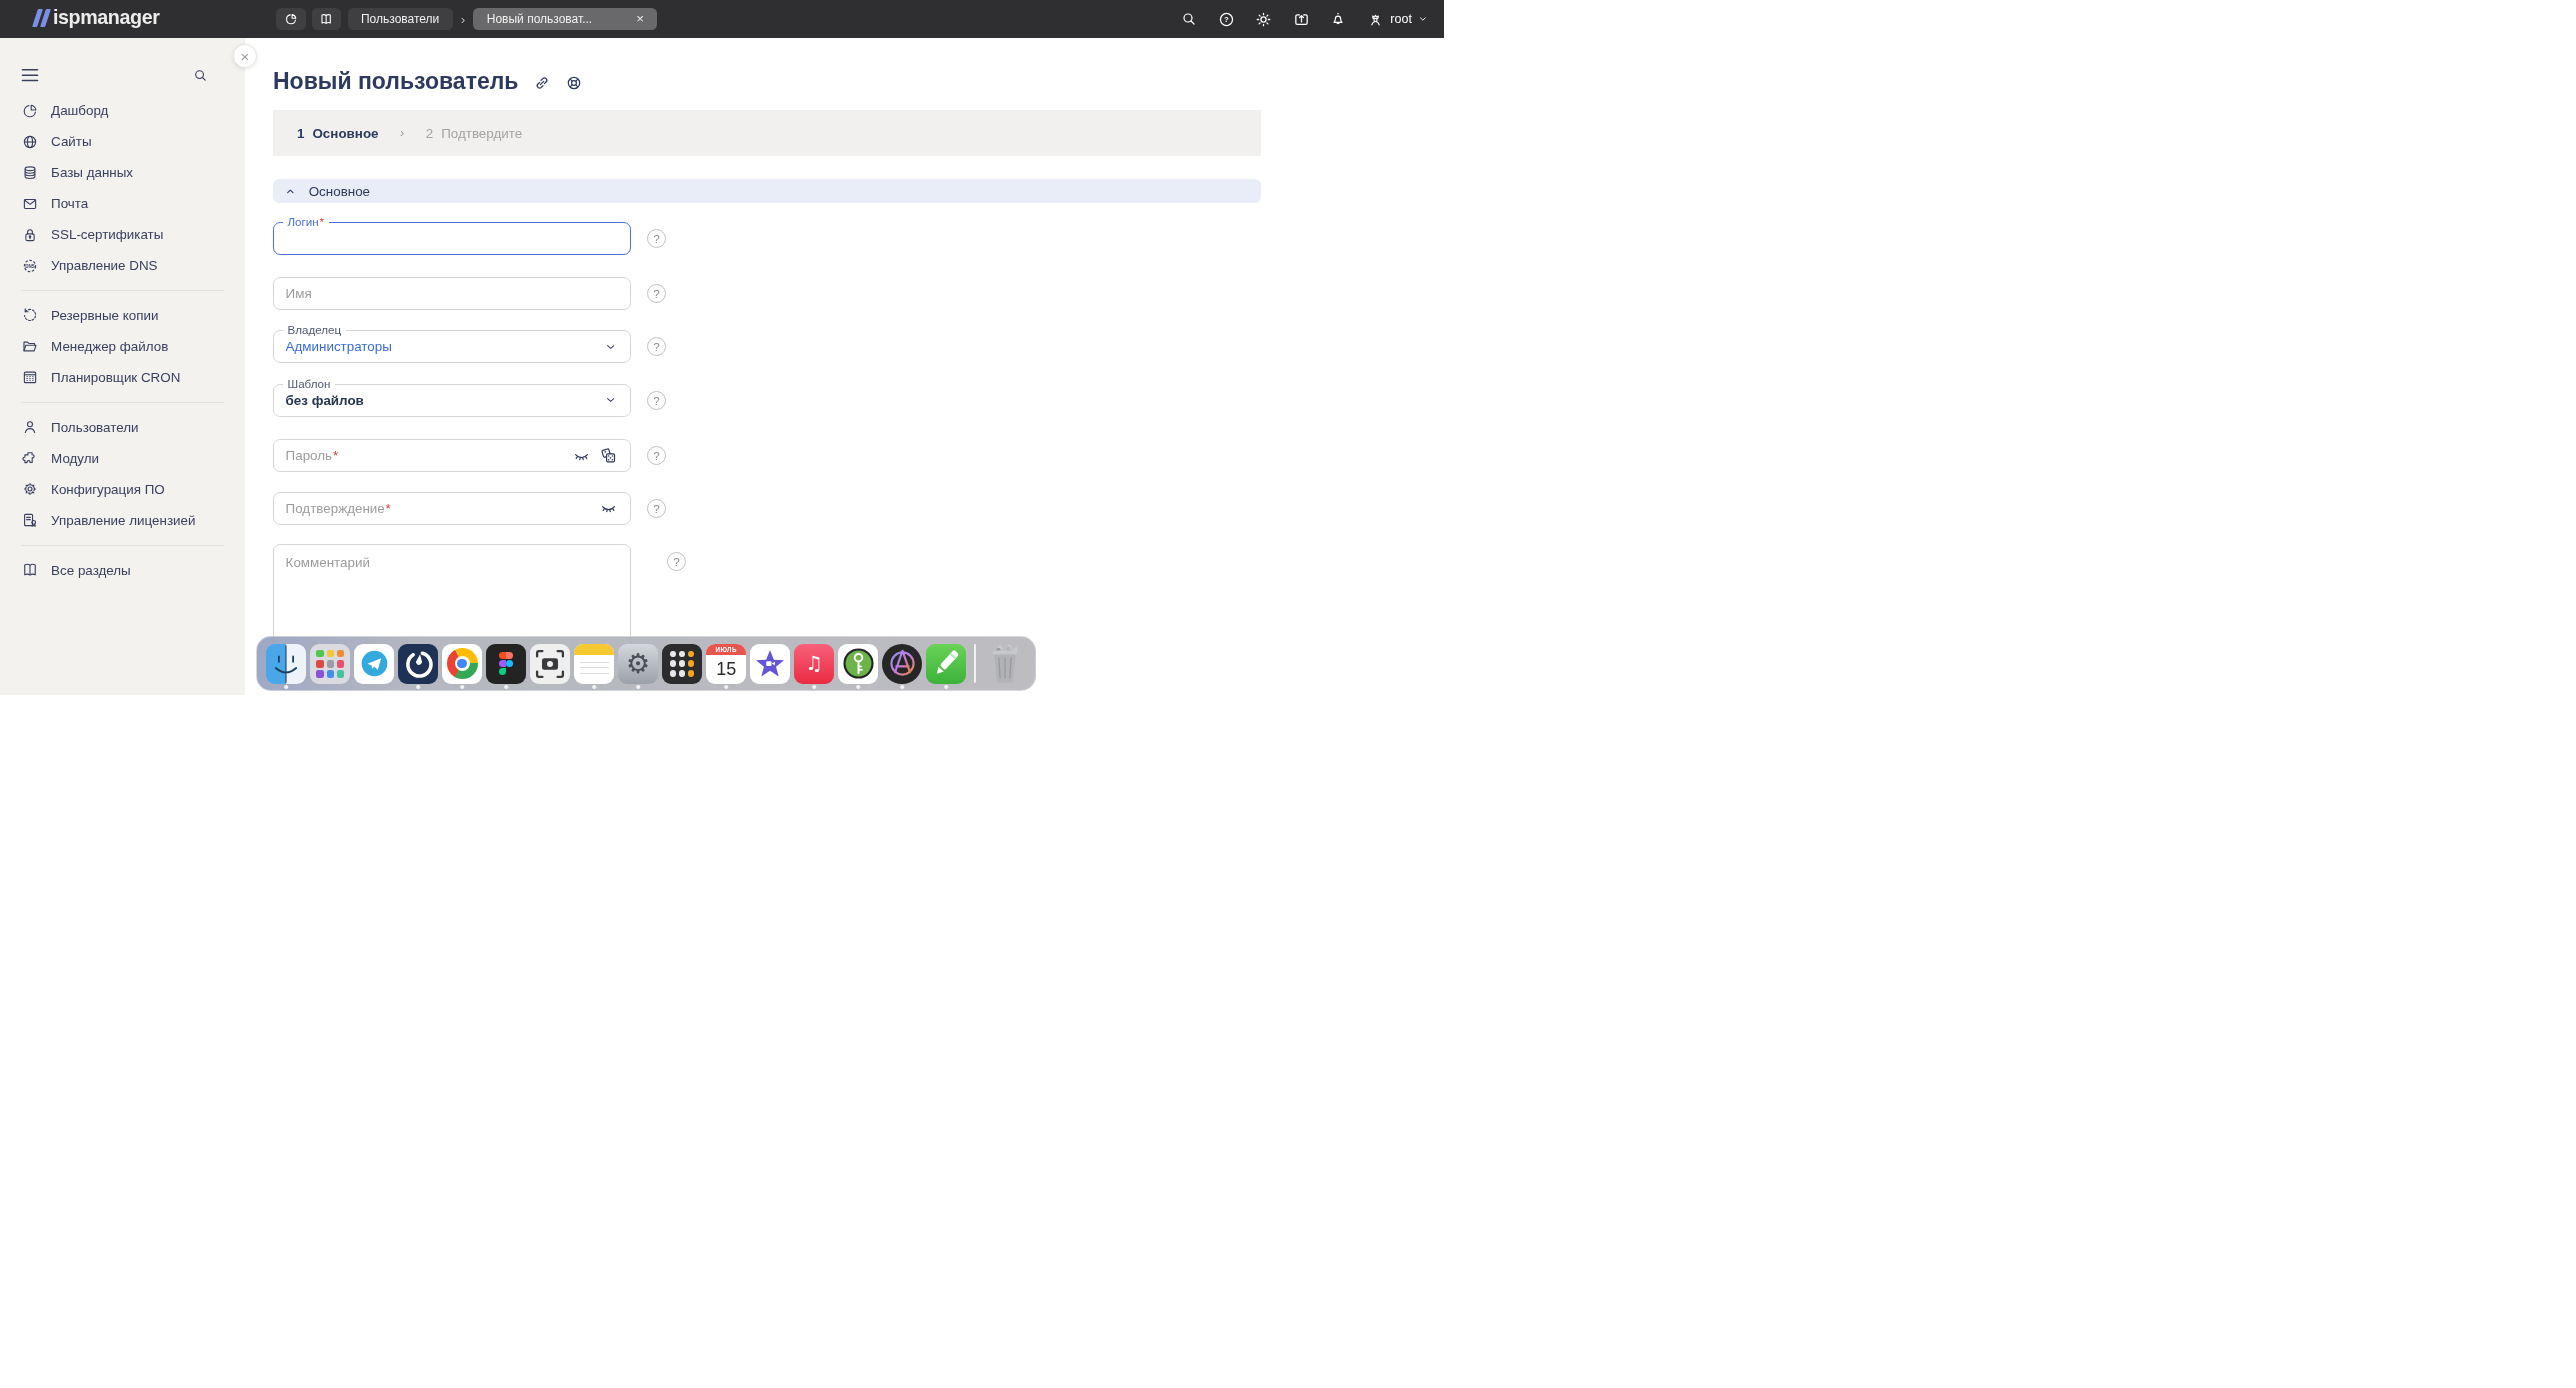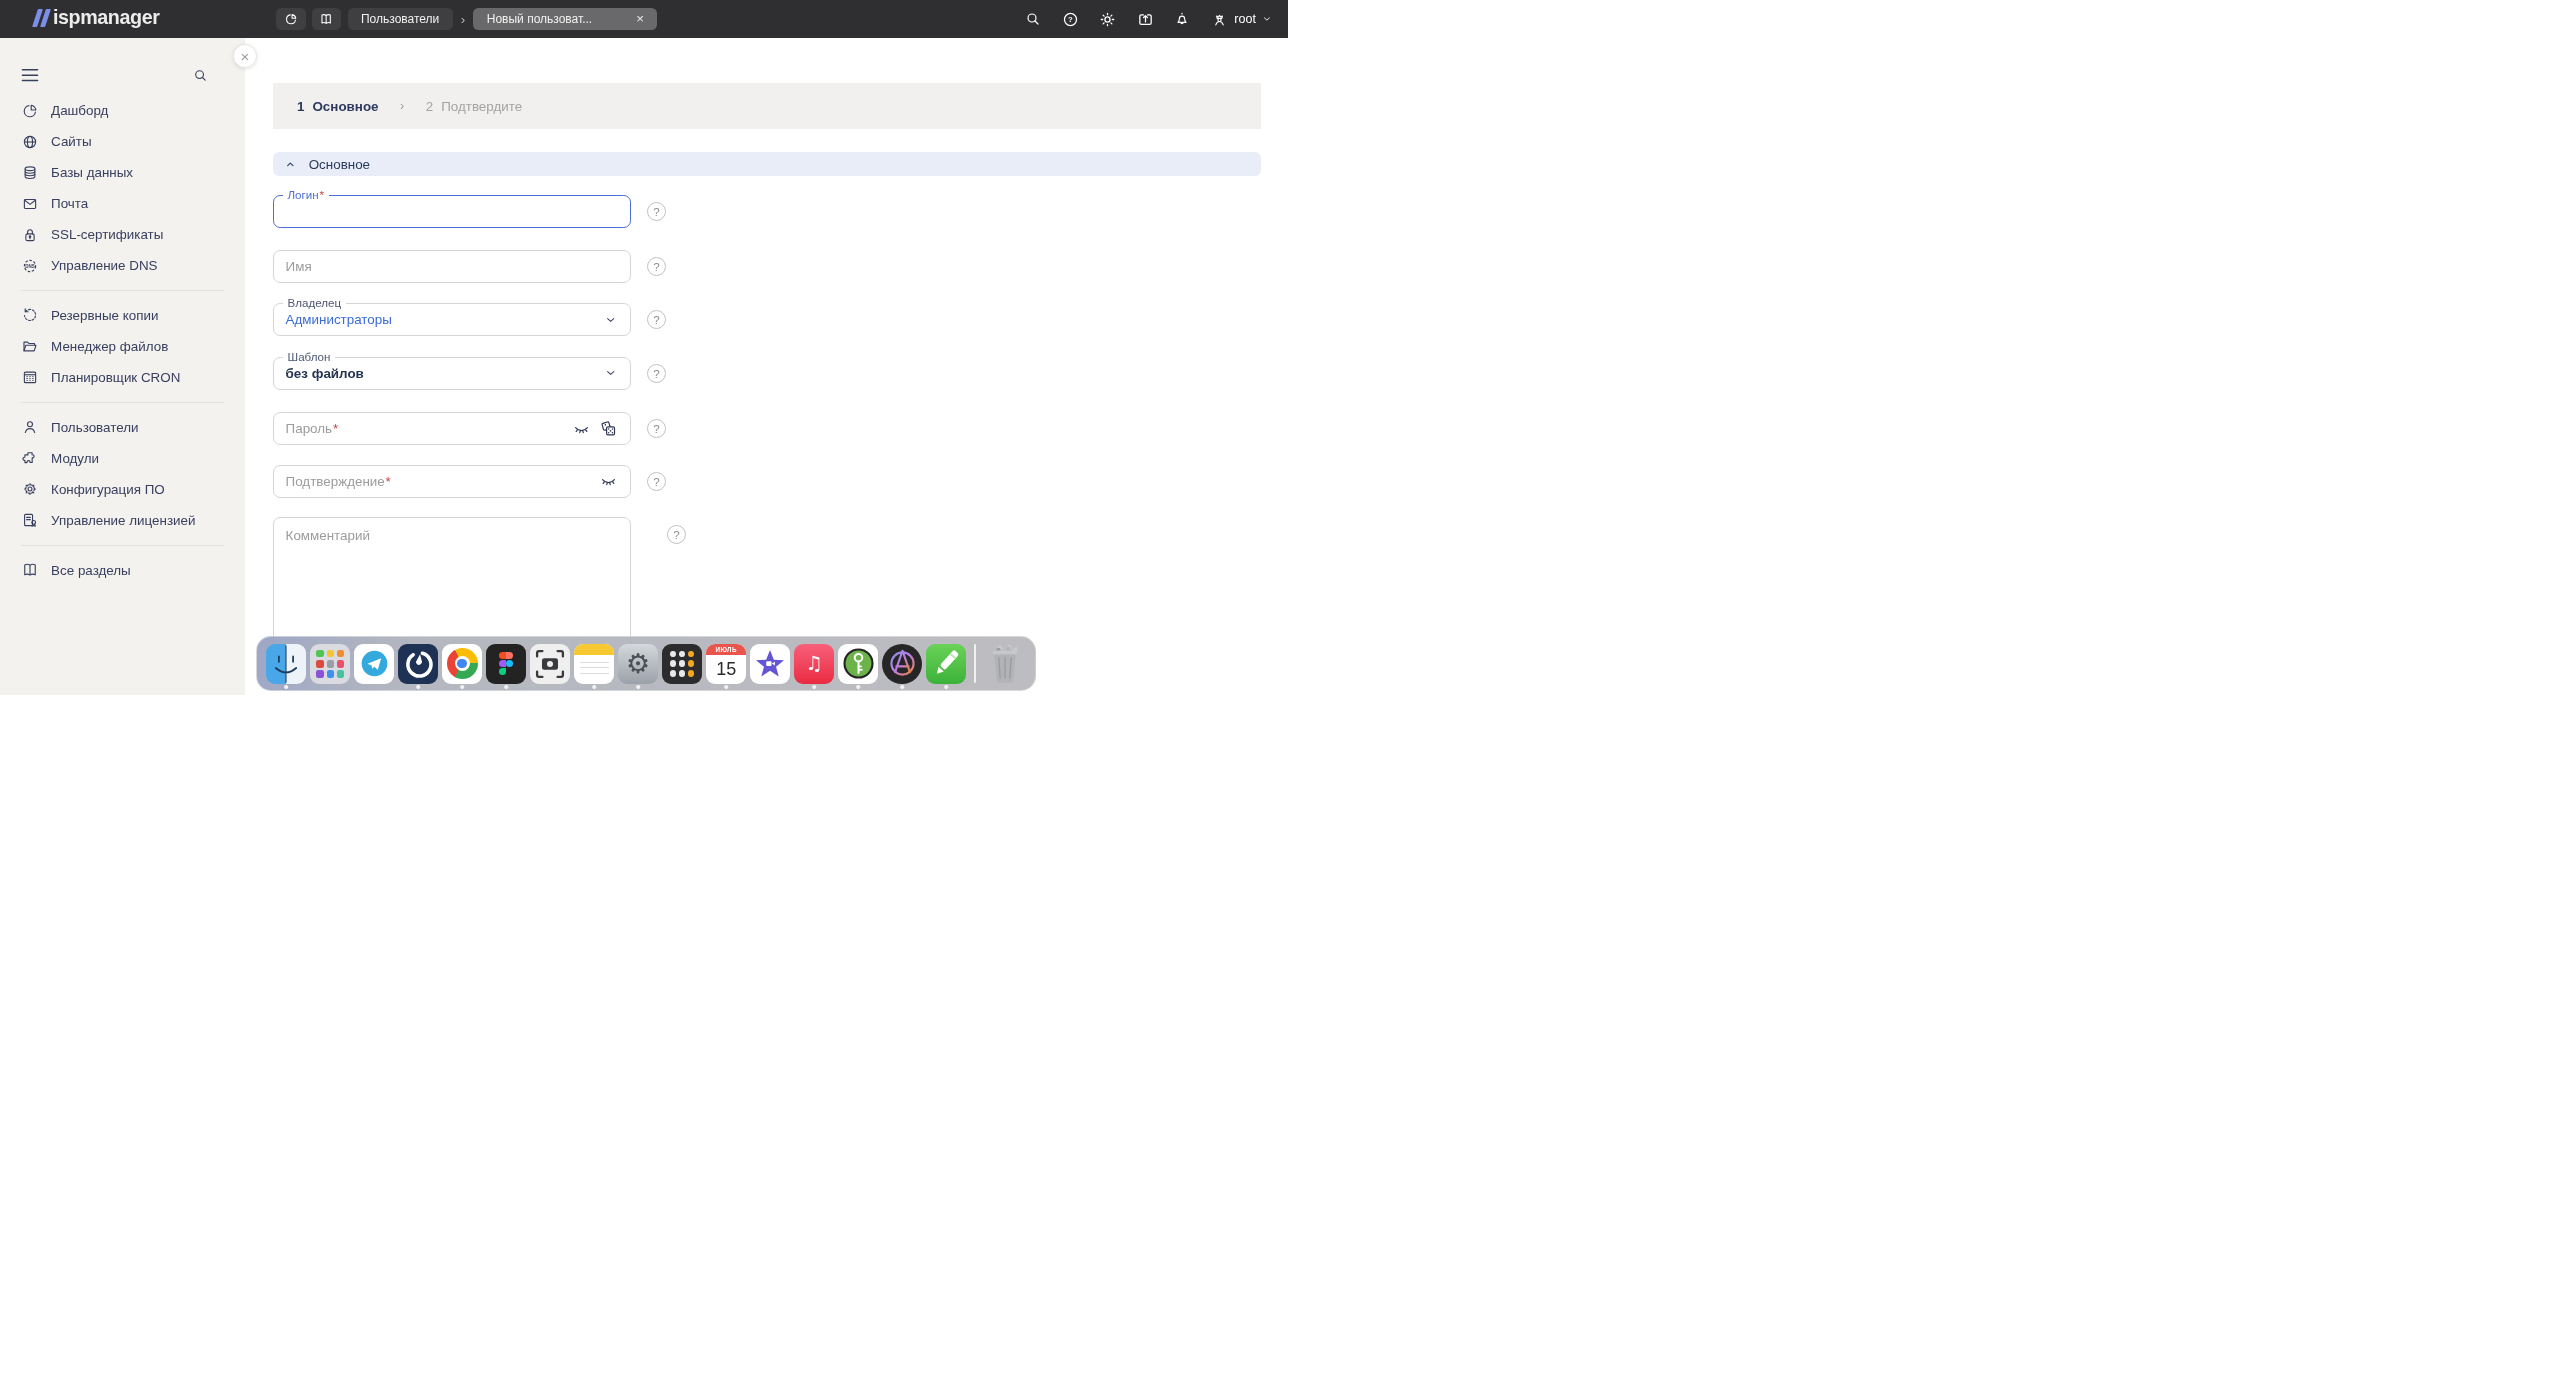--- a/index.html
+++ b/index.html
@@ -1,20 +1,20 @@
 <!DOCTYPE html>
 <html style="font-size:14.3px"><head>
 <meta charset="utf-8">
 <style>
   * { margin:0; padding:0; box-sizing:border-box; }
   html,body { width:1288px; height:694px; overflow:hidden;
     font-family:"Liberation Sans", sans-serif; background:#ffffff; }
 
   
-  .tb { position:absolute; left:0; top:0; width:1288px; height:38px;
+  .tb { position:absolute; left:0; top:0; width:1444px; height:38px;
     background:#2f2f31; z-index:40; }
   .logo { position:absolute; left:35px; top:6.3px; display:flex; align-items:center; }
   .logo .sl { display:flex; gap:2.7px; margin-right:4.5px; }
   .logo .sl i { display:block; width:5.4px; height:18px; background:#7b8fe8;
     transform:skewX(-18deg); border-radius:0.9px; }
   .logo .nm { color:#ececec; font-size:19.7px; font-weight:bold; letter-spacing:-0.4px; }
   .tabs { position:absolute; left:276px; top:8px; display:flex; align-items:center; gap:6.3px; }
   .tbtn { height:22.4px; min-width:29.5px; padding:0 7.2px; background:#3f3f41; border-radius:5.4px;
     display:flex; align-items:center; justify-content:center; color:#f0f0f0; }
   .tab { height:22.4px; padding:0 13.4px; background:#3f3f41; border-radius:5.4px;
@@ -339,20 +339,33 @@
       <span>Все разделы</span>
     </div>
   </div>
 </div>
 
 <div class="closebtn">
   <span>×</span>
 </div>
 
 <div class="ct">
+  <div class="trow">
+    <span class="title">Новый пользователь</span>
+    <svg class="ticon" width="18" height="18" viewBox="0 0 24 24" fill="none" stroke="#2c3a5e" stroke-width="1.7" stroke-linecap="round">
+        <path d="M9.8 14.2l4.4-4.4"></path>
+        <path d="M8.8 11.2l-2.2 2.2a3.1 3.1 0 0 0 4.4 4.4l2.2-2.2"></path>
+        <path d="M15.2 12.8l2.2-2.2a3.1 3.1 0 0 0-4.4-4.4l-2.2 2.2"></path>
+      </svg>
+    <svg class="ticon" width="18" height="18" viewBox="0 0 24 24" fill="none" stroke="#2c3a5e" stroke-width="1.6">
+        <circle cx="12" cy="12" r="7.6"></circle>
+        <circle cx="12" cy="12" r="3.2"></circle>
+        <path d="M9.8 9.8L6.6 6.6M14.2 9.8l3.2-3.2M9.8 14.2l-3.2 3.2M14.2 14.2l3.2 3.2"></path>
+      </svg>
+  </div>
 
   <div class="stepper">
     <div class="st1">
       <span>1</span>
       <span>Основное</span>
     </div>
     <span class="schev">›</span>
     <div class="st2">
       <span>2</span>
       <span>Подтвердите</span>

